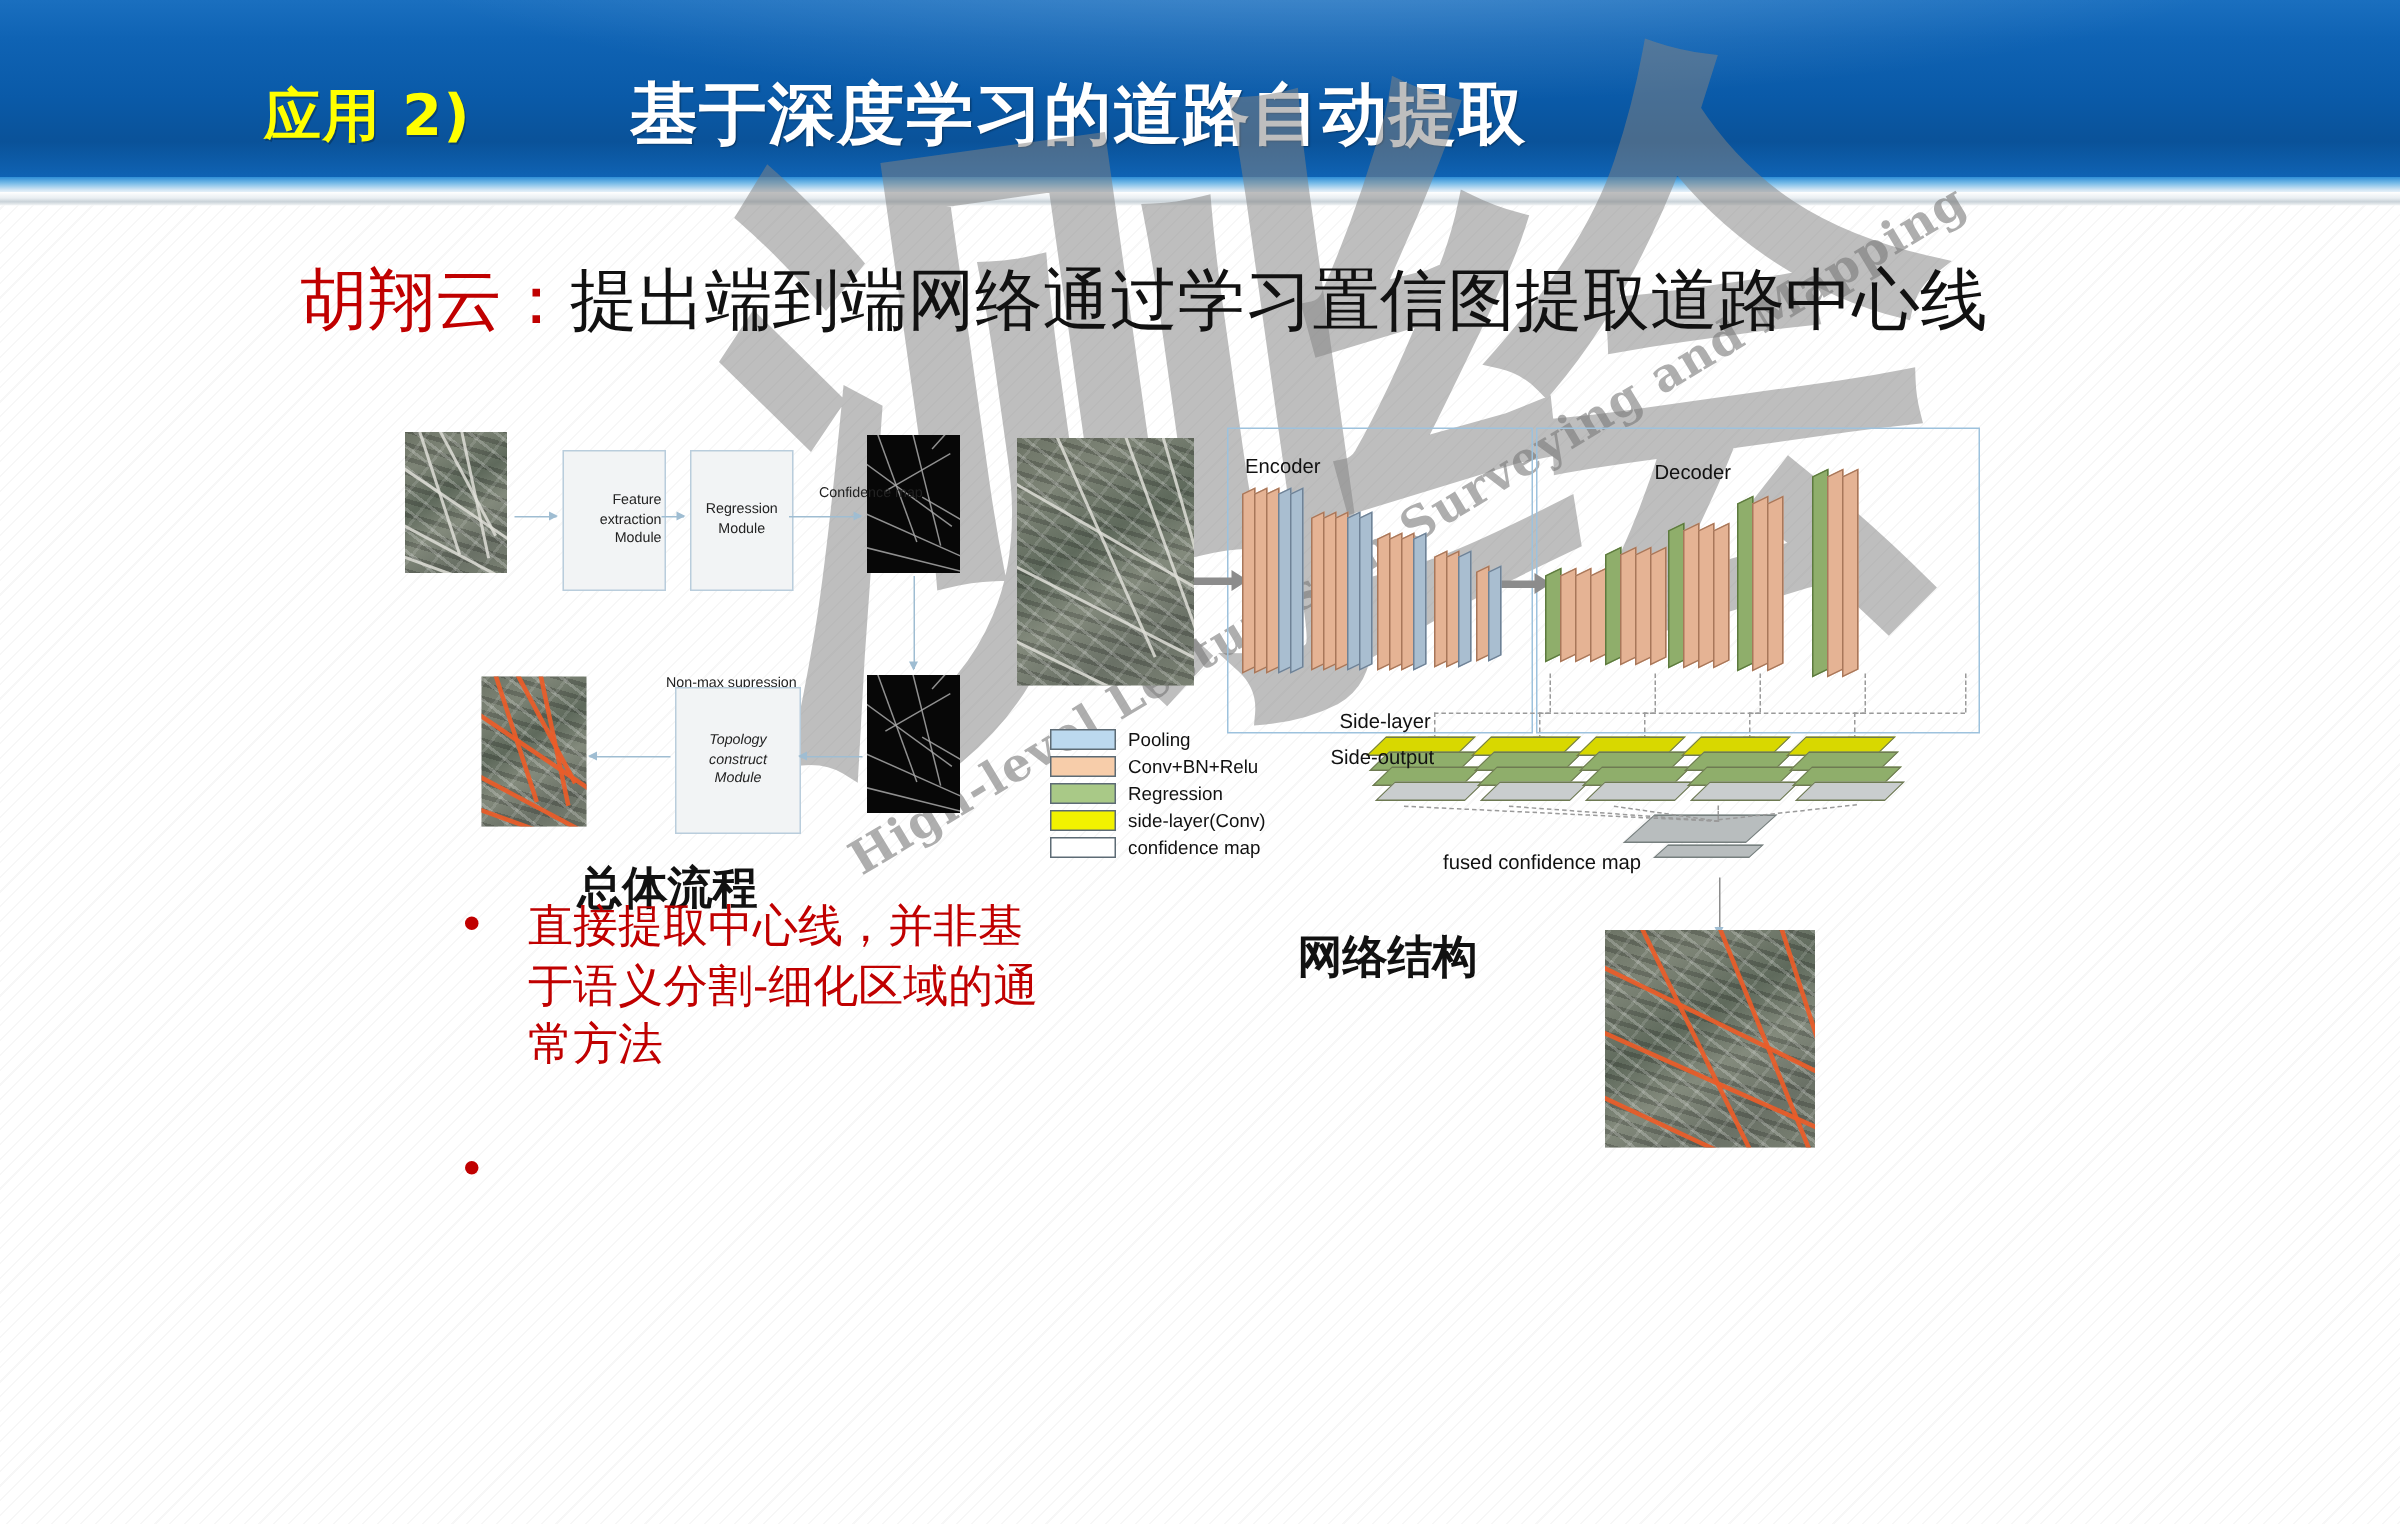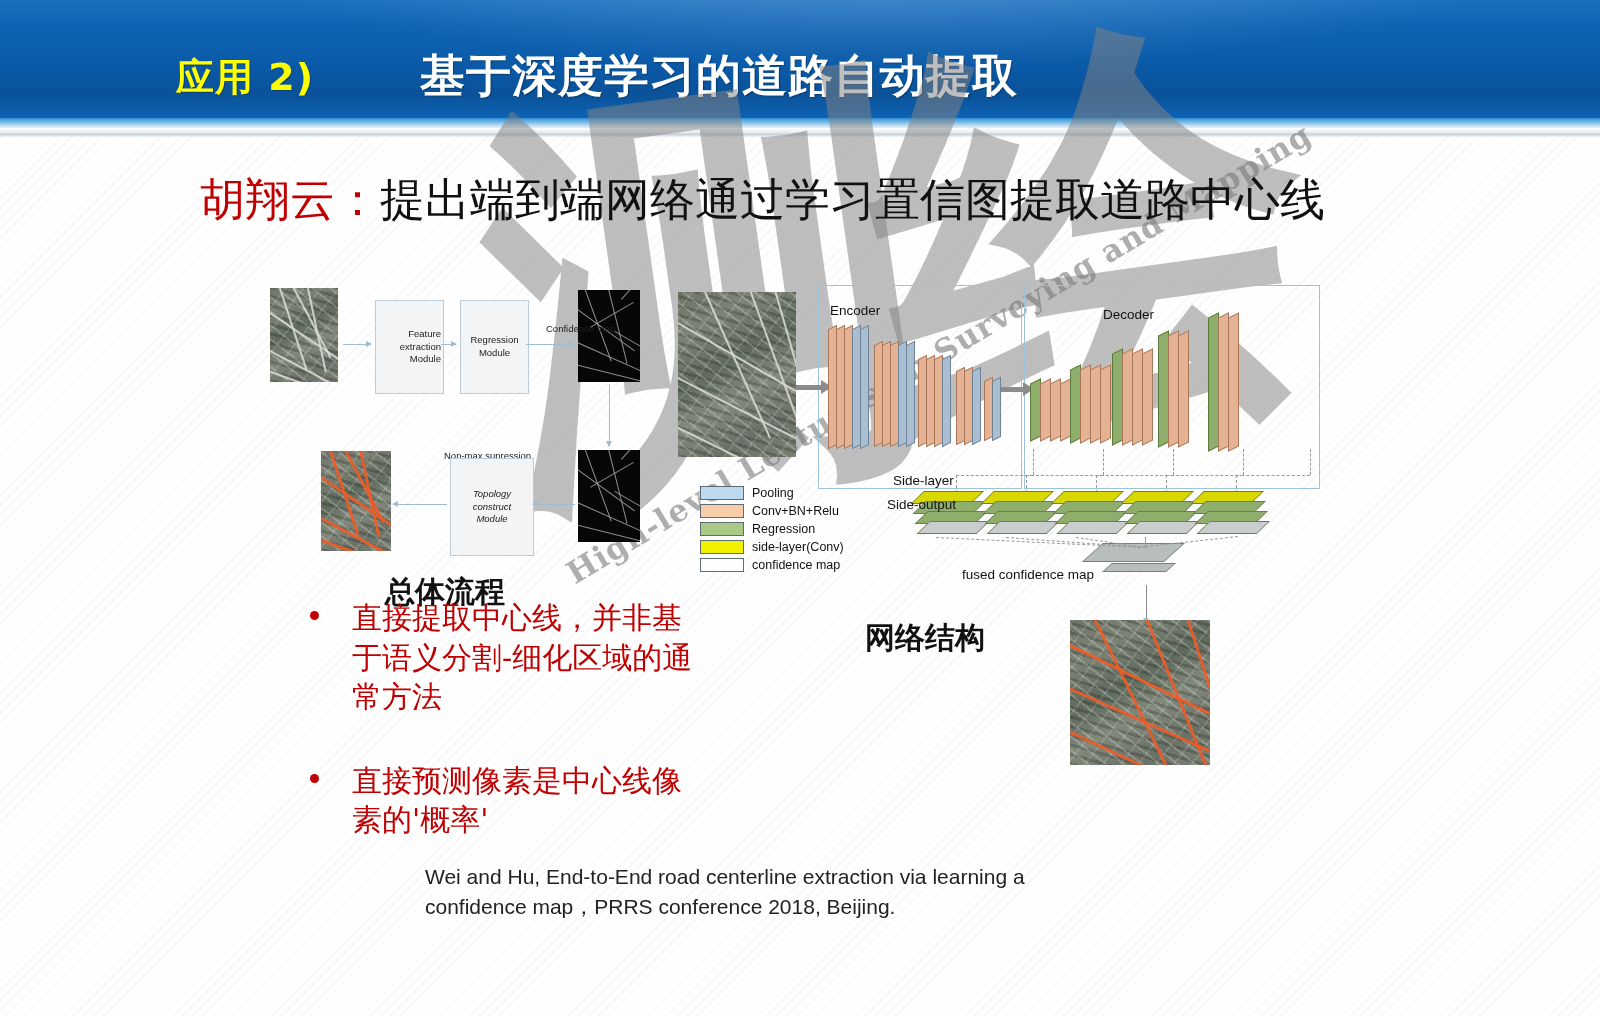--- a/index.html
+++ b/index.html
@@ -430,22 +430,17 @@
 
   <div class="cap" style="left:865px;top:618px;">网络结构</div>
 
   <div class="bullets">
     <div class="bitem">
       <span class="bdot"></span>
       <div class="btxt">直接提取中心线，并非基于语义分割-细化区域的通常方法</div>
     </div>
     <div class="bitem">
       <span class="bdot"></span>
-      <div class="btxt">直接预测像素是中心线像素的'概率'</div>
-    </div>
-  </div>
-
-  <div class="cite">
-    <div>Wei and Hu, End-to-End road centerline extraction via learning a</div>
-    <div>confidence map，PRRS conference 2018, Beijing.</div>
-  </div>
+    </div>
+  </div>
+
 
 </div>
 
 </body></html>

